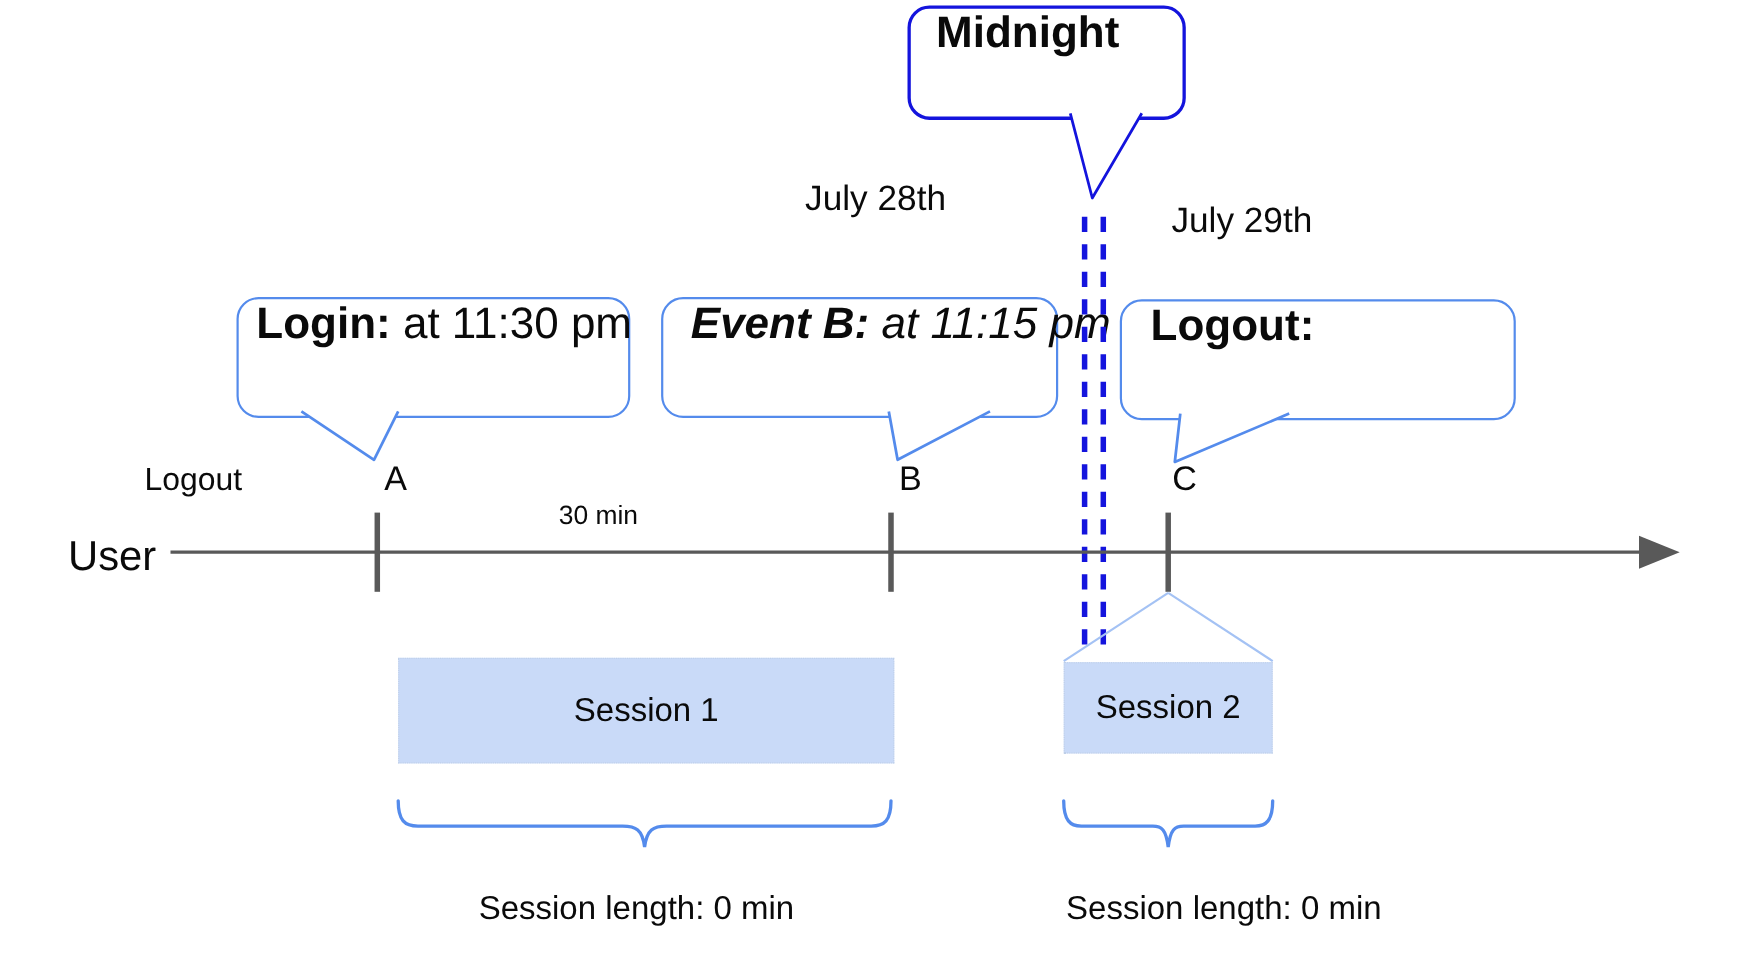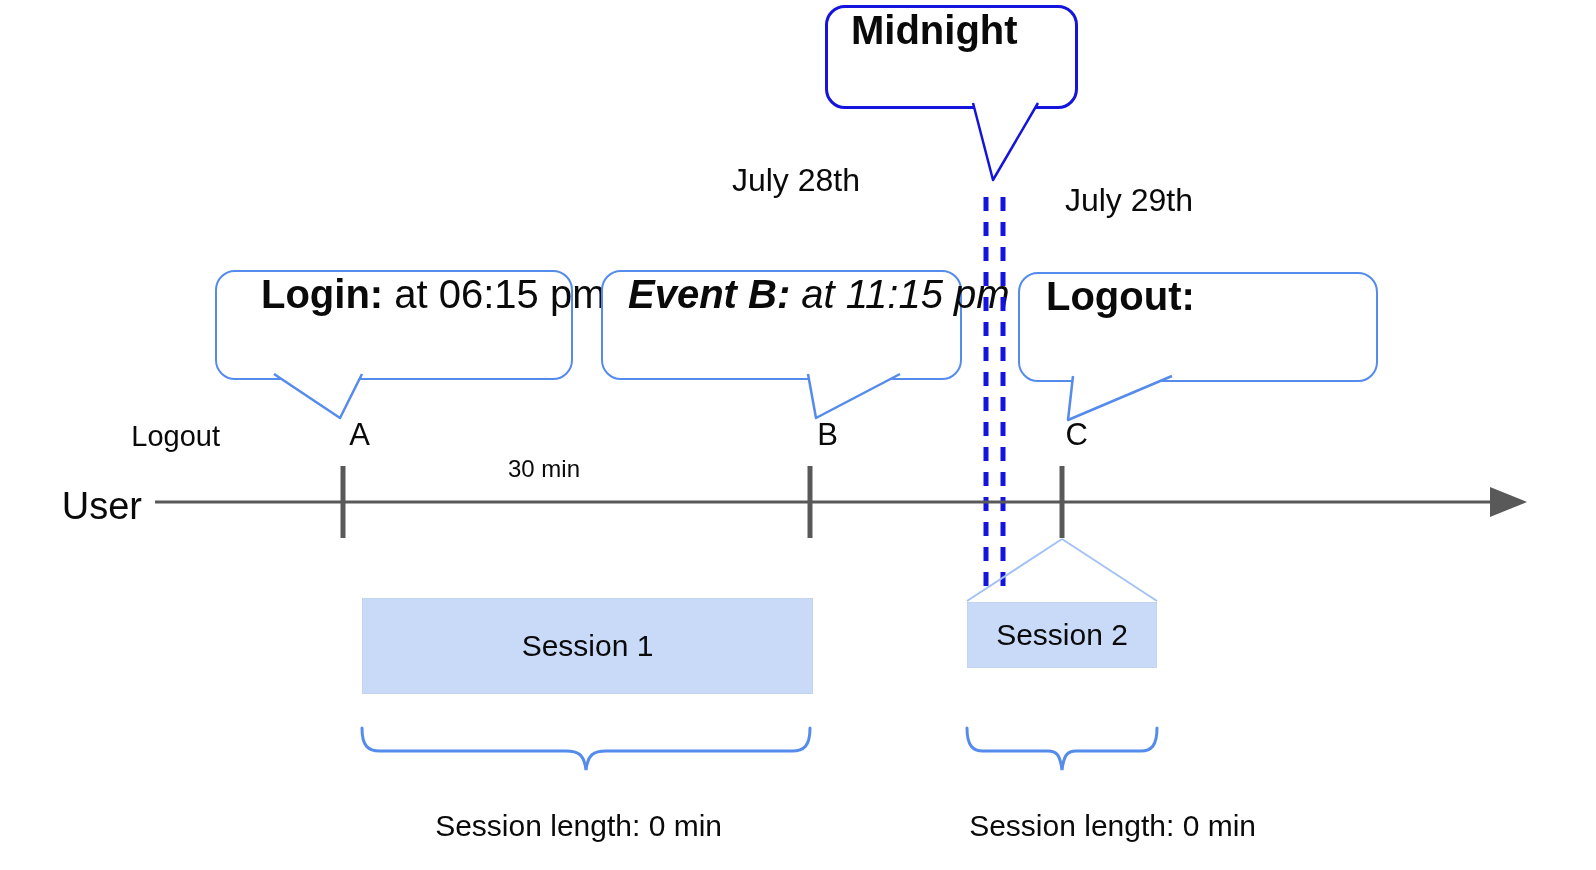--- a/index.html
+++ b/index.html
@@ -31,21 +31,21 @@
     box-sizing:border-box;
   }
   .bubble .bold{font-weight:bold;white-space:pre;}
   .bubble .rest{white-space:pre;}
   .bubble-midnight{
     left:825px;top:5px;width:253px;height:104px;
     border:3px solid var(--strong-blue);
     padding-left:23px;
     font-weight:bold;
   }
-  .bubble-login{left:215px;top:270px;width:358px;height:110px;padding-left:44px;}
+  .bubble-login{left:215px;top:270px;width:358px;height:110px;padding-left:16px;}
   .bubble-eventb{left:601px;top:270px;width:361px;height:110px;padding-left:25px;font-style:italic;}
   .bubble-logout{left:1018px;top:272px;width:360px;height:110px;padding-left:26px;gap:24px;}
   
   svg.lineart{position:absolute;left:0;top:0;z-index:2;pointer-events:none;}
   .timeline-stroke{stroke:var(--line-gray);stroke-width:3;fill:none;}
   .tick-stroke{stroke:var(--line-gray);stroke-width:5;fill:none;}
   .arrow-fill{fill:var(--line-gray);stroke:none;}
   .dash-stroke{stroke:var(--strong-blue);stroke-width:5;fill:none;stroke-dasharray:14 11;}
   .funnel-stroke{stroke:var(--funnel-blue);stroke-width:2;fill:none;}
   .brace-stroke{stroke:var(--bubble-blue);stroke-width:3;fill:none;stroke-linecap:round;}
@@ -64,21 +64,21 @@
   .interval-label{left:460px;top:455px;width:120px;font-size:24px;}
   
   .session-box{
     position:absolute;z-index:0;
     background:var(--session-fill);
     border:1px dotted #bfcfe8;
     display:flex;align-items:center;justify-content:center;
     font-size:30px;box-sizing:border-box;
   }
   .session1{left:362px;top:598px;width:451px;height:96px;}
-  .session2{left:967px;top:602px;width:190px;height:66px;}
+  .session2{left:967px;top:602px;width:190px;height:83px;}
   .length-label{top:809px;width:420px;font-size:30px;}
   .length1{left:302px;}
   .length2{left:836px;}
 </style>
 </head>
 <body>
 
 <div class="canvas">
 
   <div class="session-box session1">
@@ -86,21 +86,21 @@
   </div>
   <div class="session-box session2">
     <span>Session 2</span>
   </div>
 
   <div class="bubble bubble-midnight">
     <span>Midnight</span>
   </div>
   <div class="bubble bubble-login">
     <span class="bold">Login:</span>
-      <span class="rest"> at 06:15 pm</span>
+      <span class="rest"> at 11:30 pm</span>
   </div>
   <div class="bubble bubble-eventb">
     <span class="bold">Event B:</span>
       <span class="rest"> at 11:15 pm</span>
   </div>
   <div class="bubble bubble-logout">
     <span class="bold">Logout:</span>
   </div>
 
   <svg class="lineart" width="1596" height="870" viewBox="0 0 1596 870">

